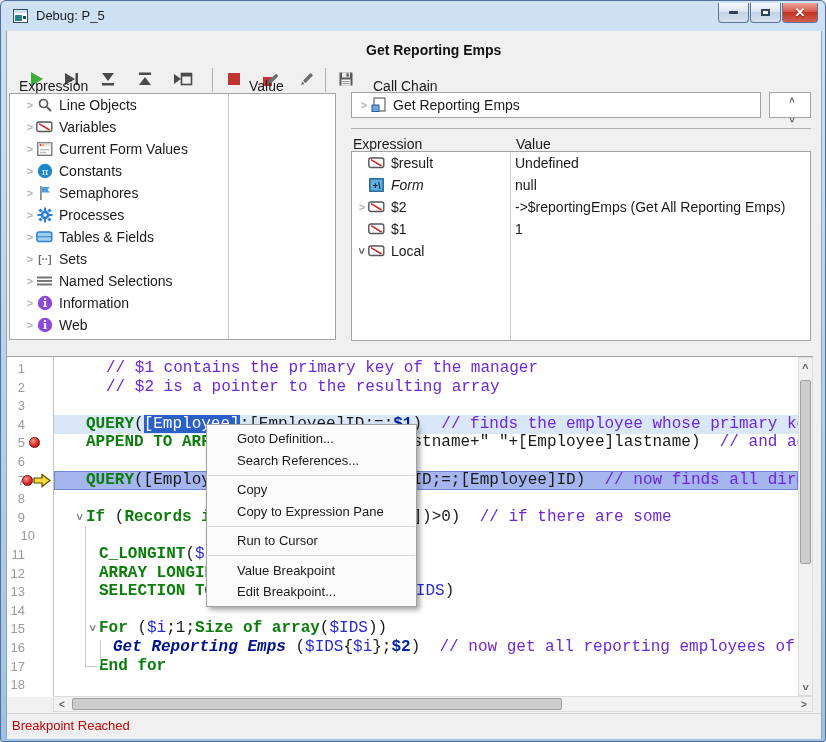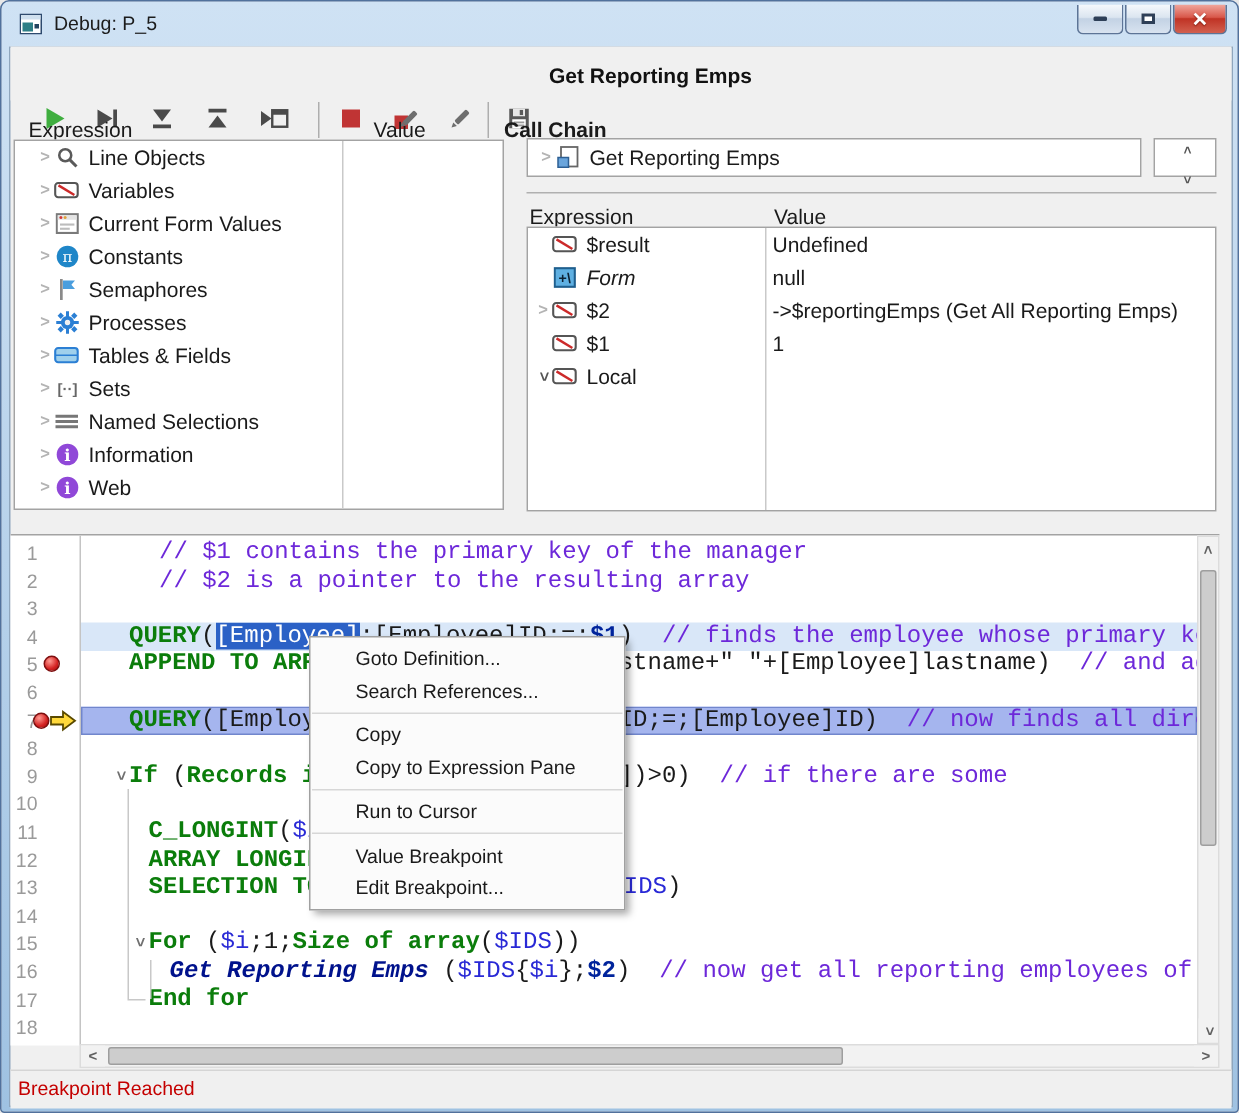--- a/index.html
+++ b/index.html
@@ -294,21 +294,21 @@
           <span class="ticon">
             <svg width="16" height="16">
               <circle cx="8" cy="8" r="7.2" fill="#9048d8"></circle>
               <text x="8" y="12" text-anchor="middle" font-size="11" font-family="DejaVu Serif,serif" font-weight="bold" fill="#fff">i</text>
             </svg>
           </span>
           <span>Web</span>
         </div>
       </div>
 
-    <div class="plabel" style="left:335px;top:77px;font-weight:bold;">Call Chain</div>
+    <div class="plabel" style="left:372px;top:77px;">Call Chain</div>
     <div class="pbox" style="left:350px;top:91px;width:410px;height:26px;" id="callchain">
         <div class="trow" style="padding-left: 6px; height: 24px;">
           <span class="chev">&gt;</span>
           <span class="ticon">
             <svg width="16" height="16">
               <rect x="3" y="1" width="11" height="13" fill="#fff" stroke="#666" stroke-width="1.2"></rect>
               <rect x="1" y="8" width="7" height="6.5" fill="#6aa5dc" stroke="#2d5f94" stroke-width="1"></rect>
             </svg>
           </span>
           <span>Get Reporting Emps</span>
@@ -406,21 +406,21 @@
           <svg width="20" height="15">
             <polygon points="2,5 10,5 10,1.5 18,7.5 10,13.5 10,10 2,10" fill="#ffd93b" stroke="#5a4a00" stroke-width="1.2"></polygon>
           </svg>
         </div>
         <div class="cline hl-blue" style="top: 113.6px;"><span style="display: inline-block; width: 32px;"></span><span class="kw">QUERY</span><span class="pl">([Employee];[Employee]ManagerID;=;[Employee]ID)  </span><span class="cm">// now finds all direct reports</span></div>
         <div class="lnum" style="top: 134.2px;">8</div>
         <div class="cline" style="top: 132.2px;"><span style="display: inline-block; width: 32px;"></span></div>
         <div class="lnum" style="top: 152.8px;">9</div>
         <div class="cline" style="top: 150.8px;"><span style="display: inline-block; width: 32px;"></span><span class="kw">If</span><span class="pl"> (</span><span class="kw">Records in selection</span><span class="pl">([Employee])&gt;0)  </span><span class="cm">// if there are some</span></div>
         <span class="fold" style="left: 70px; top: 153.8px;"><span class="r90">&gt;</span></span>
-        <div class="lnum" style="top: 171.4px;">10</div>
+        <div class="lnum" style="top: 171.4px; padding-left: 10px;">10</div>
         <div class="cline" style="top: 169.4px;"><span style="display: inline-block; width: 45px;"></span></div>
         <div class="lnum" style="top: 190px;">11</div>
         <div class="cline" style="top: 188px;"><span style="display: inline-block; width: 45px;"></span><span class="kw">C_LONGINT</span><span class="pl">(</span><span class="lv">$i</span><span class="pl">)</span></div>
         <div class="lnum" style="top: 208.6px;">12</div>
         <div class="cline" style="top: 206.6px;"><span style="display: inline-block; width: 45px;"></span><span class="kw">ARRAY LONGINT</span><span class="pl">(</span><span class="lv">$IDS</span><span class="pl">;0)</span></div>
         <div class="lnum" style="top: 227.2px;">13</div>
         <div class="cline" style="top: 225.2px;"><span style="display: inline-block; width: 45px;"></span><span class="kw">SELECTION TO ARRAY</span><span class="pl">([Employee]ID;</span><span class="lv">$IDS</span><span class="pl">)</span></div>
         <div class="lnum" style="top: 245.8px;">14</div>
         <div class="cline" style="top: 243.8px;"><span style="display: inline-block; width: 45px;"></span></div>
         <div class="lnum" style="top: 264.4px;">15</div>

